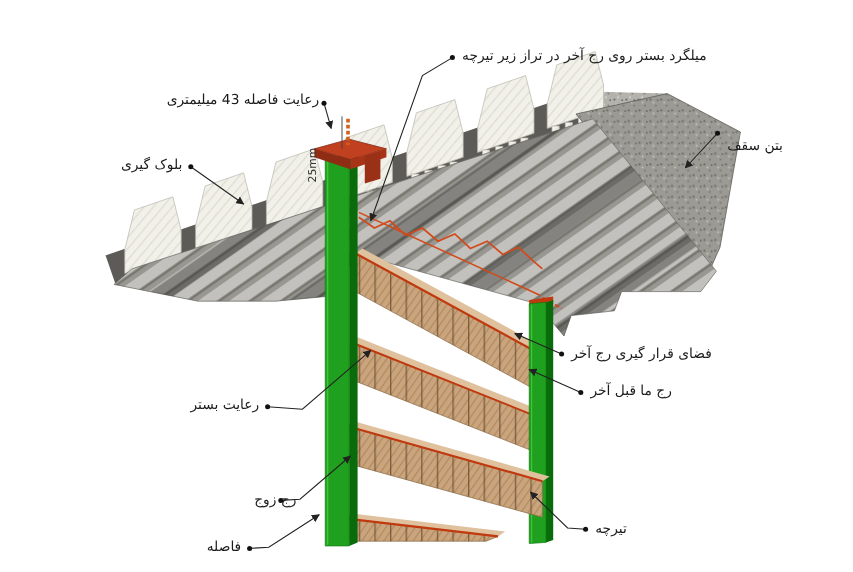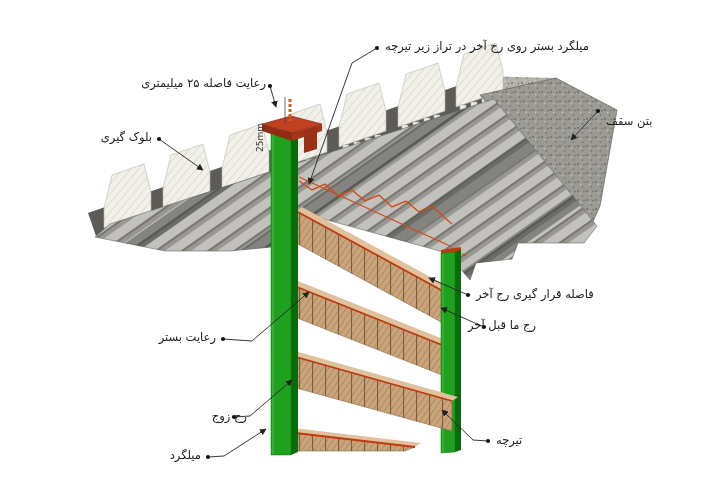--- a/index.html
+++ b/index.html
@@ -245,23 +245,23 @@
           <circle cx="208" cy="457" r="2.1" fill="#111" stroke="none"></circle>
       </g>
       <g>
         <path d="M488,441 L473,440 L442,410" marker-end="url(#arr)"></path>
           <circle cx="488" cy="441" r="2.1" fill="#111" stroke="none"></circle>
       </g>
     </g>
   </svg>
 
   <div class="lbl" style="left:385px;top:39px">میلگرد بستر روی رج آخر در تراز زیر تیرچه</div>
-  <div class="lbl" style="right:445px;top:76px">رعایت فاصله ۲۵ میلیمتری</div>
+  <div class="lbl" style="right:445px;top:76px">رعایت فاصله 43 میلیمتری</div>
   <div class="lbl" style="right:559px;top:130px">بلوک گیری</div>
   <div class="lbl" style="left:606px;top:114px">بتن سقف</div>
-  <div class="lbl" style="left:476px;top:287px">فاصله قرار گیری رج آخر</div>
-  <div class="lbl" style="left:468px;top:318px">رج ما قبل آخر</div>
+  <div class="lbl" style="left:476px;top:287px">فضای قرار گیری رج آخر</div>
+  <div class="lbl" style="left:492px;top:318px">رج ما قبل آخر</div>
   <div class="lbl" style="right:495px;top:330px">رعایت بستر</div>
   <div class="lbl" style="right:464px;top:409px">رج زوج</div>
-  <div class="lbl" style="right:510px;top:448px">میلگرد</div>
+  <div class="lbl" style="right:510px;top:448px">فاصله</div>
   <div class="lbl" style="left:496px;top:433px">تیرچه</div>
 
 </div>
 
 </body></html>

